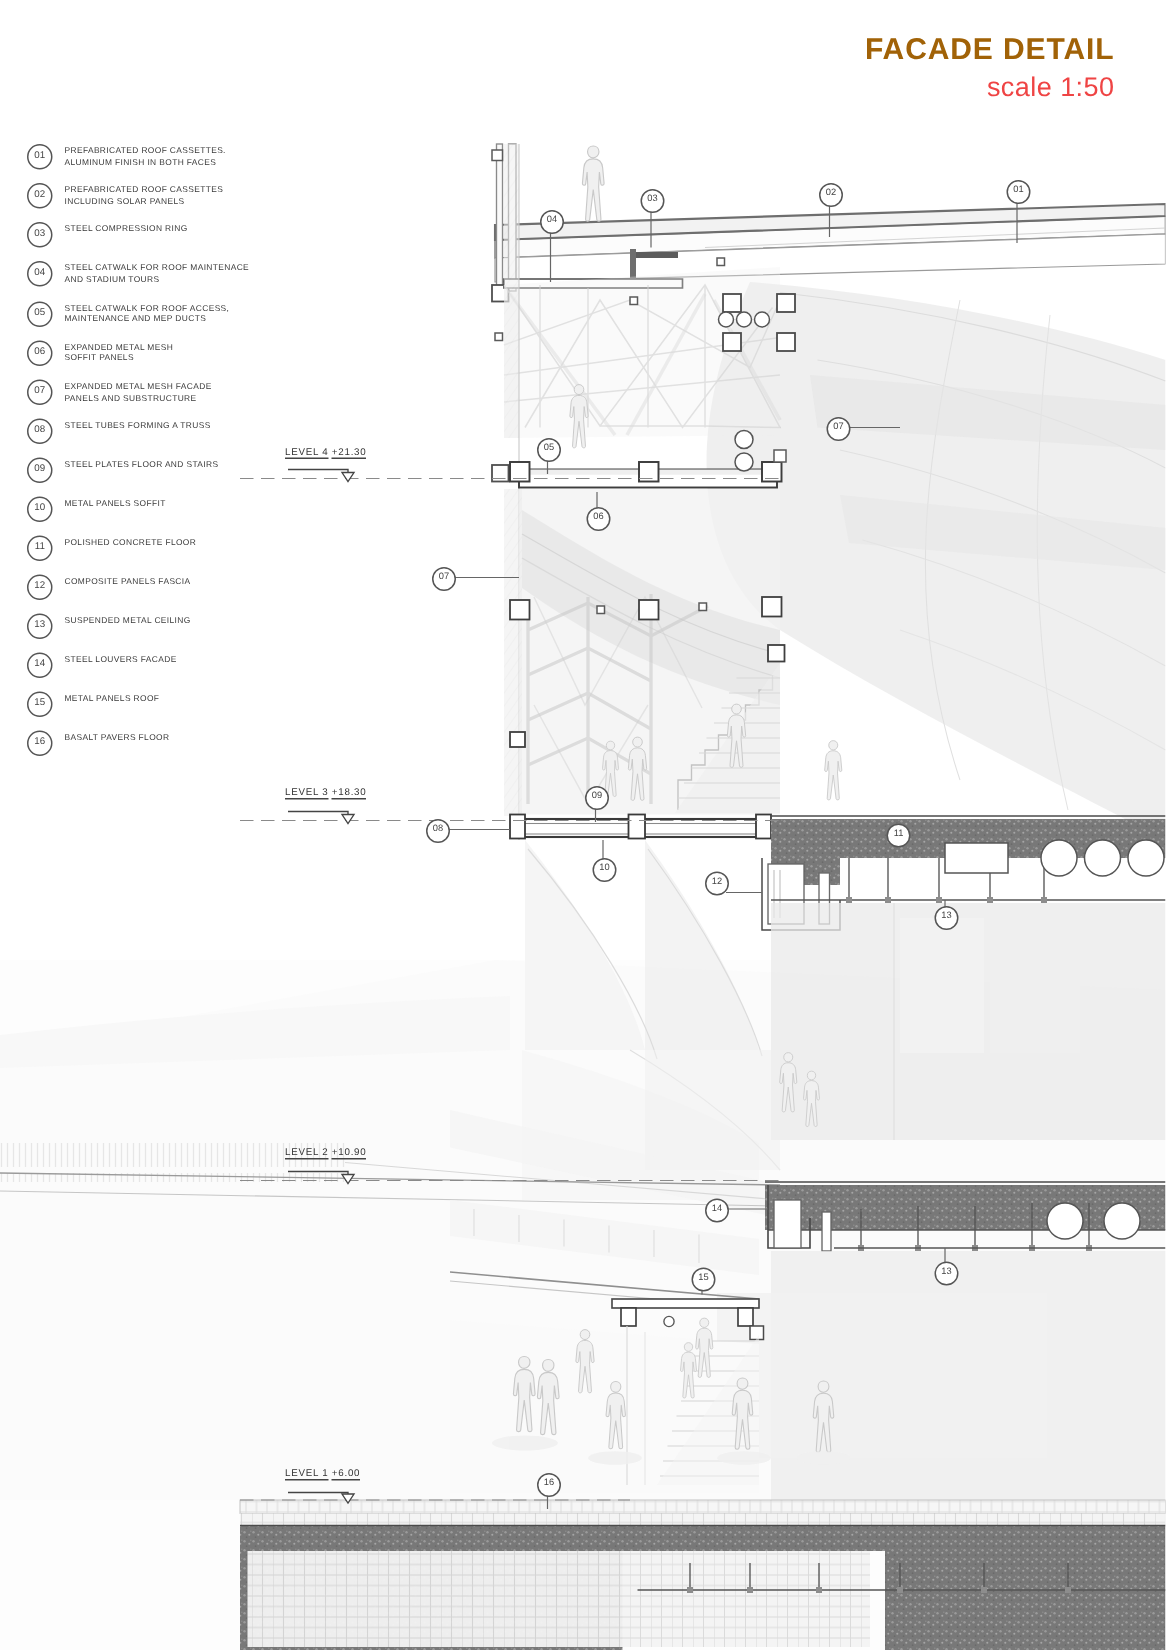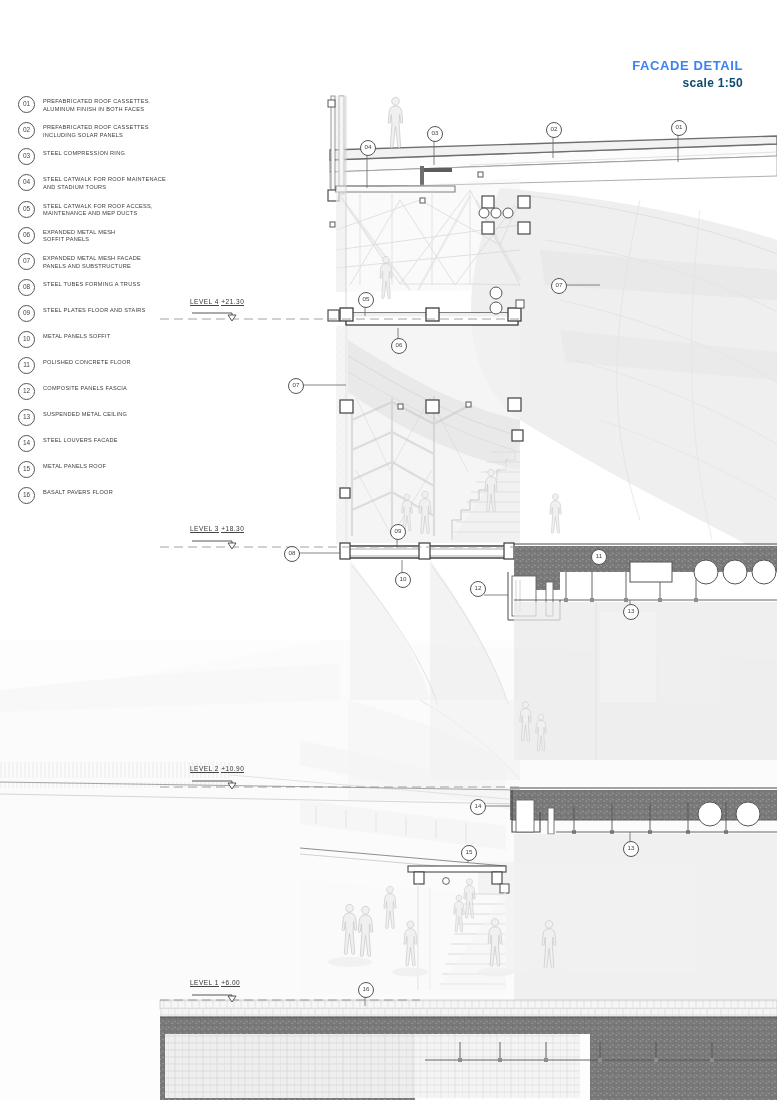--- a/index.html
+++ b/index.html
@@ -1,22 +1,22 @@
 <!DOCTYPE html>
 <html><head>
 <meta charset="utf-8">
 <style>
   html,body{margin:0;padding:0;background:#ffffff;}
   body{width:777px;height:1100px;position:relative;overflow:hidden;
        font-family:"Liberation Sans","DejaVu Sans",sans-serif;color:#3a3a3a;}
 
   
   #title-block{position:absolute;right:34px;top:22px;text-align:right;}
-  #title-block .t1{font-size:13px;font-weight:bold;letter-spacing:.6px;color:#3b82f6;margin-top:36px;}
-  #title-block .t2{font-size:12px;font-weight:bold;letter-spacing:.3px;color:#0c4a6e;margin-top:3px;}
+  #title-block .t1{font-size:20px;font-weight:bold;letter-spacing:.6px;color:#a16207;}
+  #title-block .t2{font-size:18px;font-weight:normal;letter-spacing:.3px;color:#ef4444;margin-top:3px;}
 
   
   #legend{position:absolute;left:18px;top:96px;width:190px;}
   .leg-row{display:flex;align-items:flex-start;margin-bottom:9px;}
   .leg-bub{flex:0 0 auto;width:15px;height:15px;border:1px solid #555;border-radius:50%;
            font-size:6.5px;line-height:13px;text-align:center;color:#444;margin-right:8px;}
   .leg-txt{font-size:5.6px;line-height:7.6px;letter-spacing:.25px;color:#3a3a3a;
            padding-top:2px;text-transform:uppercase;}
   .leg-txt span{display:block;white-space:nowrap;}
 

